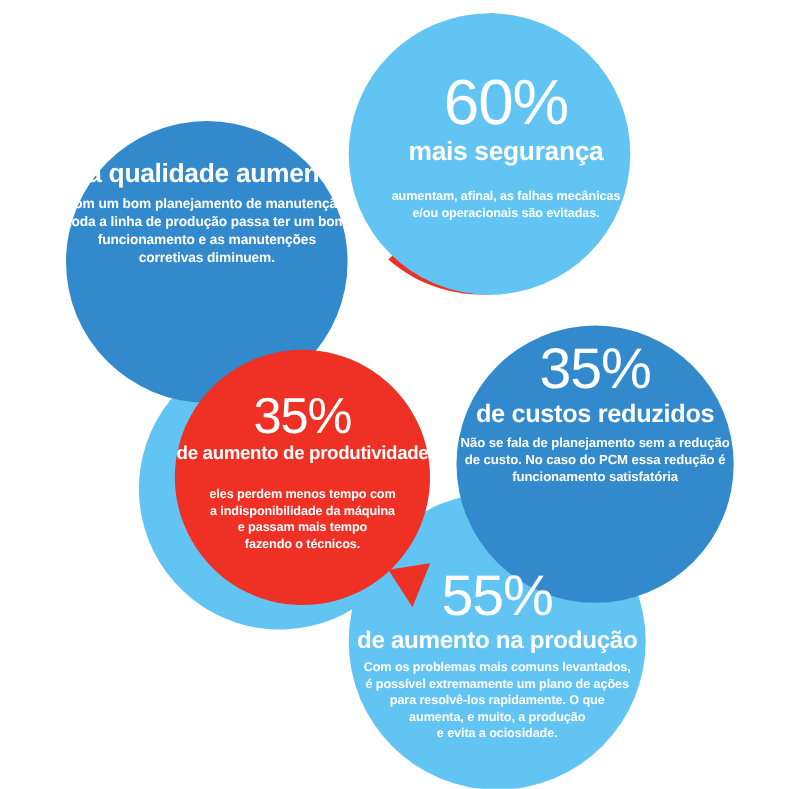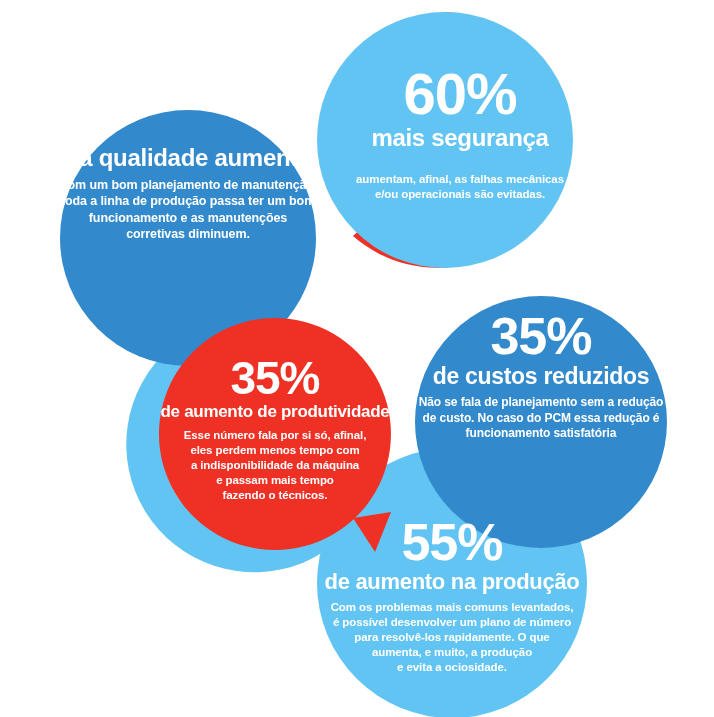--- a/index.html
+++ b/index.html
@@ -33,21 +33,21 @@
     width: 714px;
     height: 717px;
   }
   .bubble-text {
     position: absolute;
     text-align: center;
     color: #ffffff;
     box-sizing: border-box;
   }
   .pct {
-    font-weight: 700;
+    font-weight: 400;
     letter-spacing: -1px;
     line-height: 1;
     margin: 0 0 2px 0;
     white-space: nowrap;
   }
   .headline {
     font-weight: 700;
     line-height: 1.05;
     margin: 0 0 7px 0;
     white-space: nowrap;
@@ -165,34 +165,34 @@
         <span>Não se fala de planejamento sem a redução</span><br>
         <span>de custo. No caso do PCM essa redução é</span><br>
         <span>funcionamento satisfatória</span>
       </p>
     </div>
 
     <div class="bubble-text" id="bubble-productivity">
       <p class="pct">35%</p>
       <p class="headline">de aumento de produtividade</p>
       <p class="body-copy">
-        <span>Esse número fala por si só, afinal,</span><br>
+        <br>
         <span>eles perdem menos tempo com</span><br>
         <span>a indisponibilidade da máquina</span><br>
         <span>e passam mais tempo</span><br>
         <span>fazendo o técnicos.</span>
       </p>
     </div>
 
     <div class="bubble-text" id="bubble-production">
       <p class="pct">55%</p>
       <p class="headline">de aumento na produção</p>
       <p class="body-copy">
         <span>Com os problemas mais comuns levantados,</span><br>
-        <span>é possível desenvolver um plano de número</span><br>
+        <span>é possível extremamente um plano de ações</span><br>
         <span>para resolvê-los rapidamente. O que</span><br>
         <span>aumenta, e muito, a produção</span><br>
         <span>e evita a ociosidade.</span>
       </p>
     </div>
 
   </div>
 </div>
 
 </body></html>

